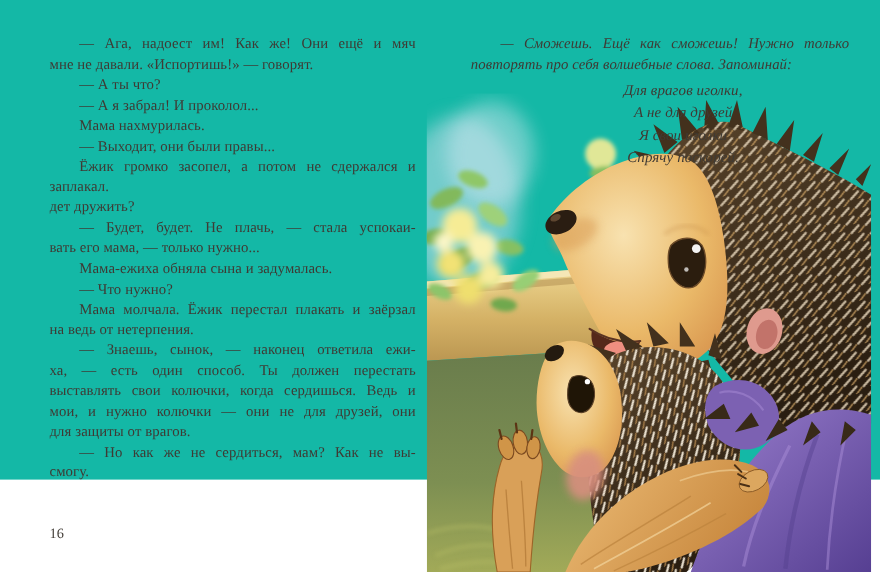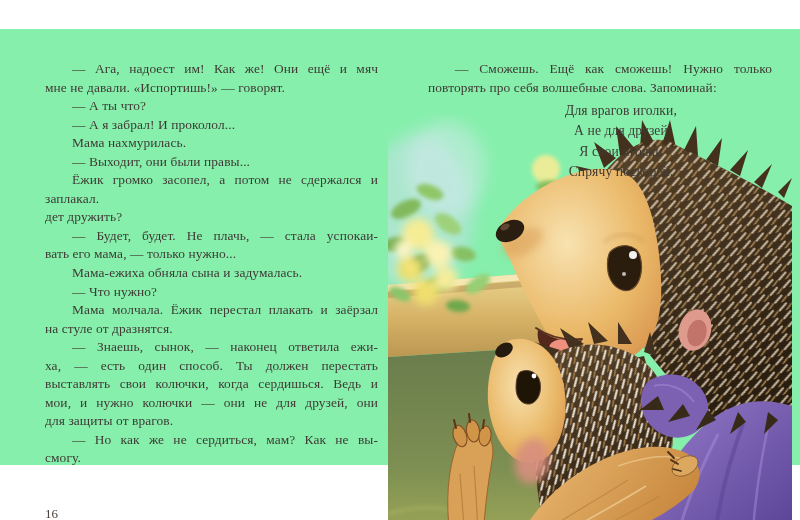--- a/index.html
+++ b/index.html
@@ -1,25 +1,25 @@
 <!DOCTYPE html>
 <html><head>
 <meta charset="utf-8">
 <style>
   html,body{margin:0;padding:0;}
   body{
     width:800px;height:520px;background:#ffffff;overflow:hidden;
     font-family:"Liberation Serif","DejaVu Serif",serif;
     color:#3f3a34;
   }
-  .page{position:relative;width:800px;height:436px;background:#86efac;margin-top:29px;}
+  .page{position:relative;width:800px;height:436px;background:#14b8a6;}
   .illus{position:absolute;left:388px;top:85px;width:404px;height:435px;z-index:1;}
   .textcol{position:absolute;z-index:2;}
   #left-col{left:45px;top:31px;width:333px;}
-  #right-col{left:428px;top:31px;width:344px;}
+  #right-col{left:428px;top:31px;width:344px;font-style:italic;}
   .line{
     font-size:13.4px;line-height:18.55px;height:18.55px;
     text-align:justify;text-align-last:justify;overflow:hidden;
     letter-spacing:0.1px;
   }
   .line.e{text-align-last:left;}
   .line.p{padding-left:27px;}
   .poem{margin-top:4px;}
   .poem-line{
     font-size:13.6px;line-height:20.4px;height:20.4px;
@@ -196,21 +196,21 @@
     <div class="line p e">Мама нахмурилась.</div>
     <div class="line p e">— Выходит, они были правы...</div>
     <div class="line p j">Ёжик громко засопел, а потом не сдержался и</div>
     <div class="line e">заплакал.</div>
     <div class="line e">дет дружить?</div>
     <div class="line p j">— Будет, будет. Не плачь, — стала успокаи-</div>
     <div class="line e">вать его мама, — только нужно...</div>
     <div class="line p e">Мама-ежиха обняла сына и задумалась.</div>
     <div class="line p e">— Что нужно?</div>
     <div class="line p j">Мама молчала. Ёжик перестал плакать и заёрзал</div>
-    <div class="line e">на стуле от дразнятся.</div>
+    <div class="line e">на ведь от нетерпения.</div>
     <div class="line p j">— Знаешь, сынок, — наконец ответила ежи-</div>
     <div class="line j">ха, — есть один способ. Ты должен перестать</div>
     <div class="line j">выставлять свои колючки, когда сердишься. Ведь и</div>
     <div class="line j">мои, и нужно колючки — они не для друзей, они</div>
     <div class="line e">для защиты от врагов.</div>
     <div class="line p j">— Но как же не сердиться, мам? Как не вы-</div>
     <div class="line e">смогу.</div>
   </div>
 
   <div id="page-num">16</div>

